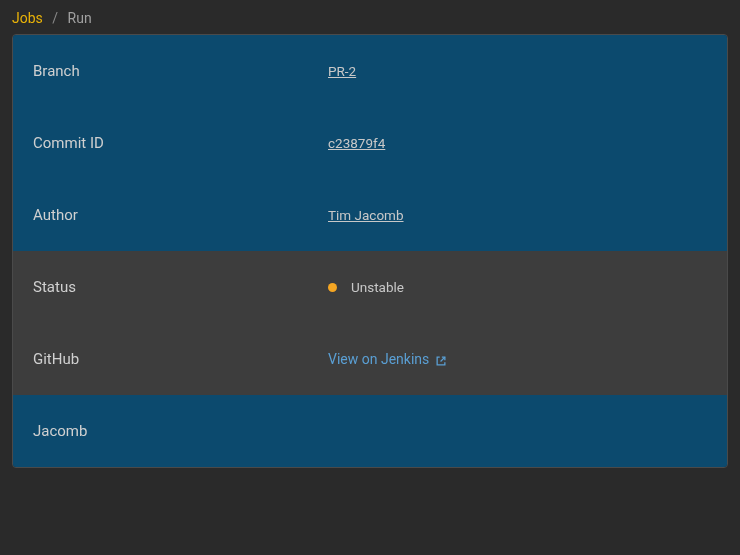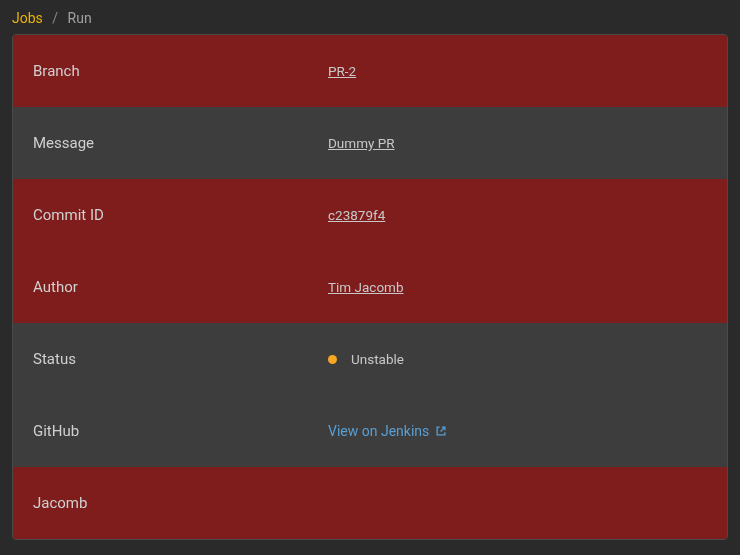--- a/index.html
+++ b/index.html
@@ -36,21 +36,21 @@
       border-radius: 4px;
       overflow: hidden;
     }
     .row {
       display: flex;
       align-items: center;
       min-height: 72px;
       padding: 0 20px;
     }
     .row.odd {
-      background-color: #7f1d1d;
+      background-color: #0c4a6e;
     }
     .row.even {
       background-color: #3d3d3d;
     }
     .row-label {
       width: 295px;
       font-size: 15px;
       color: #d0d0d0;
     }
     .row-value {
@@ -69,21 +69,21 @@
       height: 9px;
       border-radius: 50%;
       background-color: #f5a623;
       display: inline-block;
     }
     .link {
       color: #5a9fd4;
       text-decoration: none;
       font-size: 14px;
       display: inline-flex;
-      align-items: center;
+      align-items: flex-end;
       gap: 6px;
     }
     .ext-icon {
       display: inline-flex;
     }
     .ext-icon svg {
       width: 12px;
       height: 12px;
       stroke: #5a9fd4;
       fill: none;
@@ -99,24 +99,20 @@
   <span class="current">Run</span>
 </div>
 
 <div class="panel">
 
   <div class="row odd">
     <div class="row-label">Branch</div>
     <div class="row-value">PR-2</div>
   </div>
 
-  <div class="row even">
-    <div class="row-label">Message</div>
-    <div class="row-value">Dummy PR</div>
-  </div>
 
   <div class="row odd">
     <div class="row-label">Commit ID</div>
     <div class="row-value">c23879f4</div>
   </div>
 
   <div class="row odd">
     <div class="row-label">Author</div>
     <div class="row-value">Tim Jacomb</div>
   </div>

